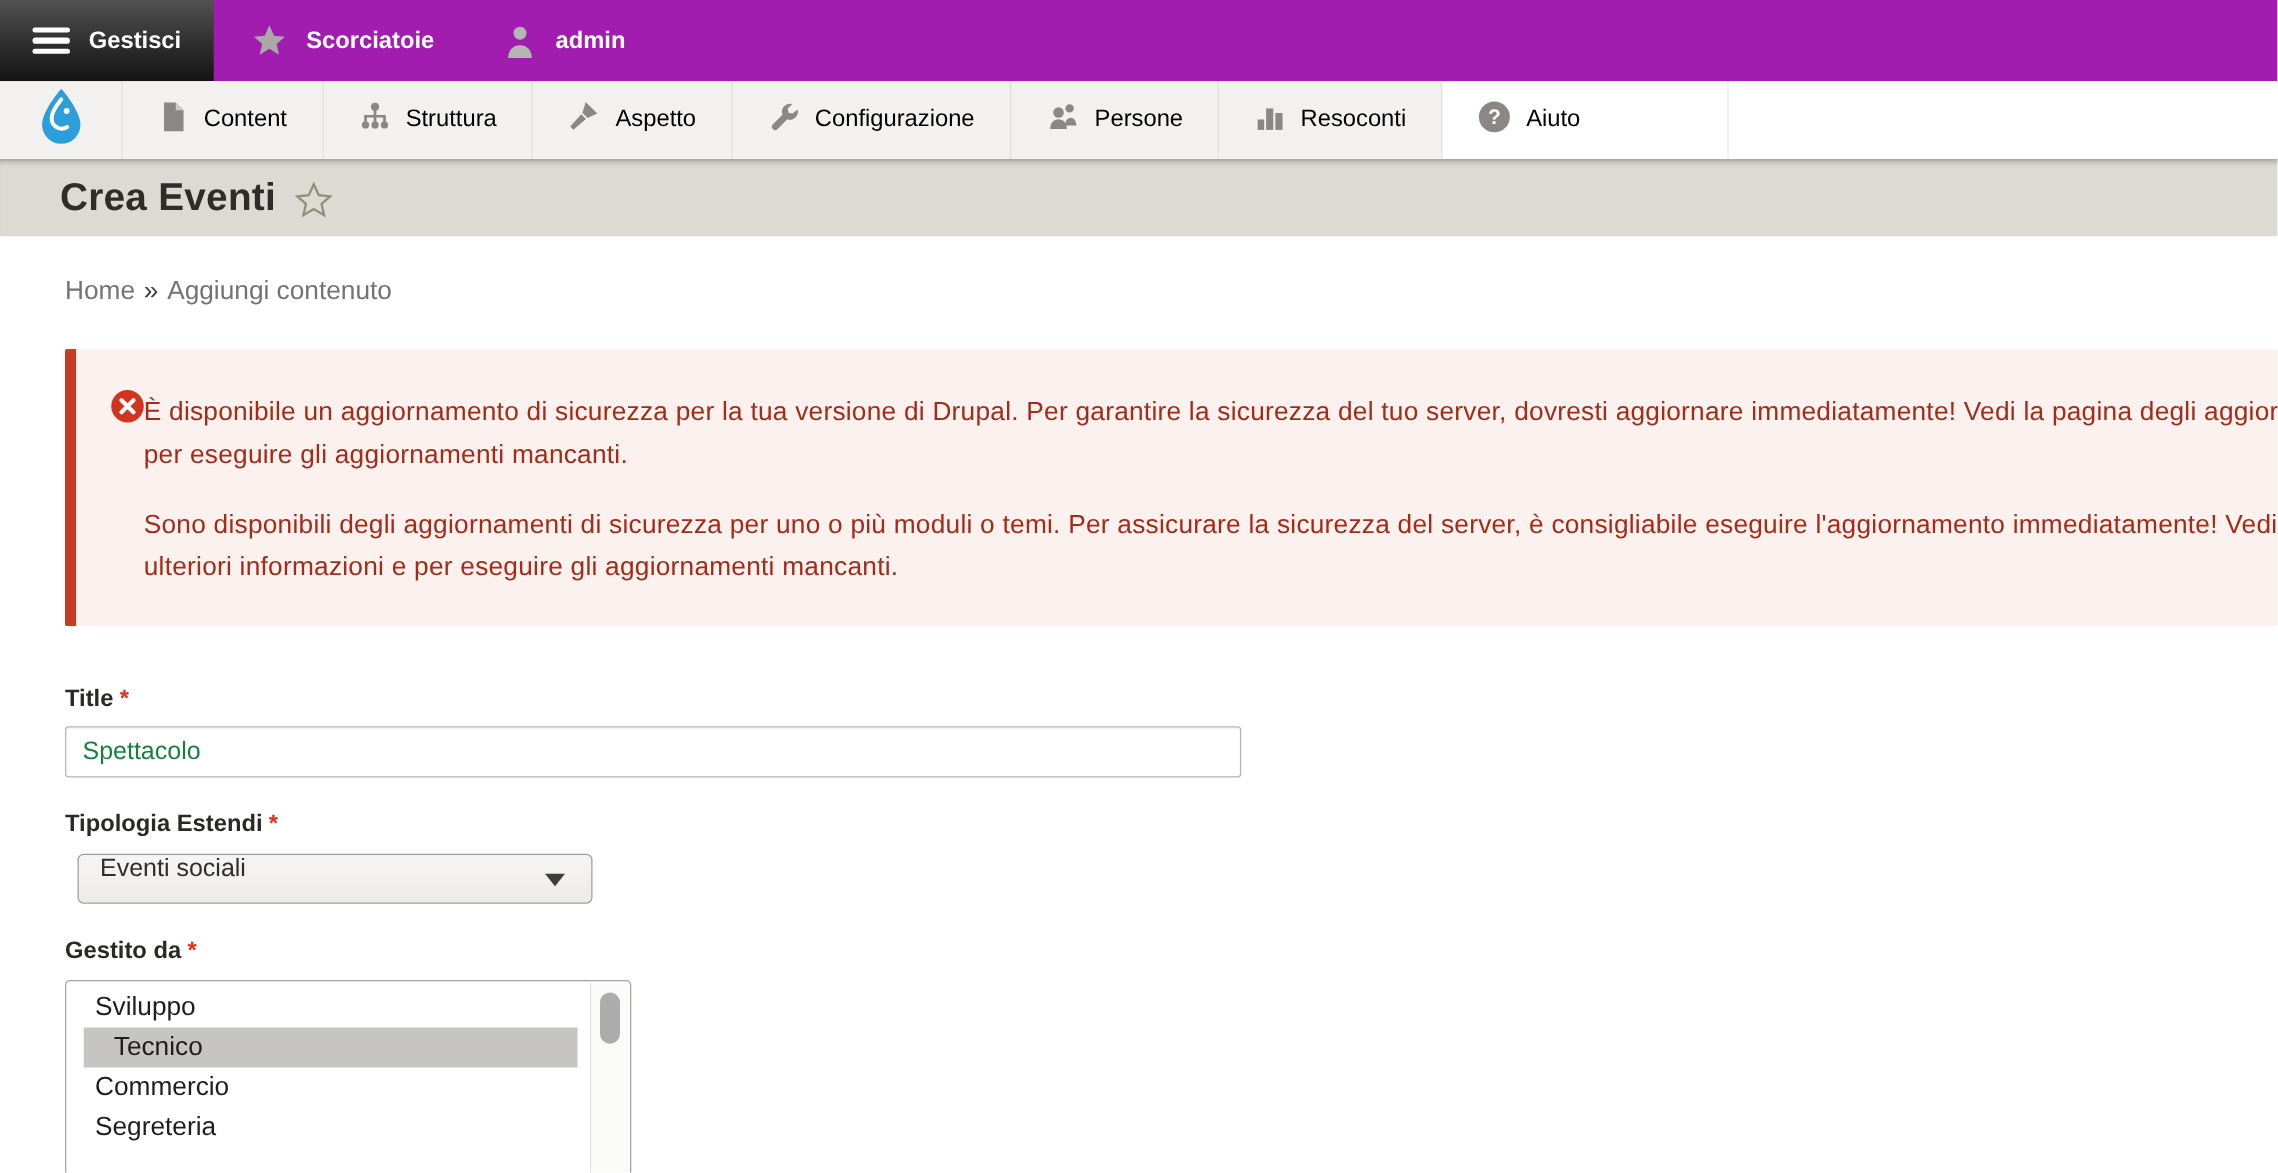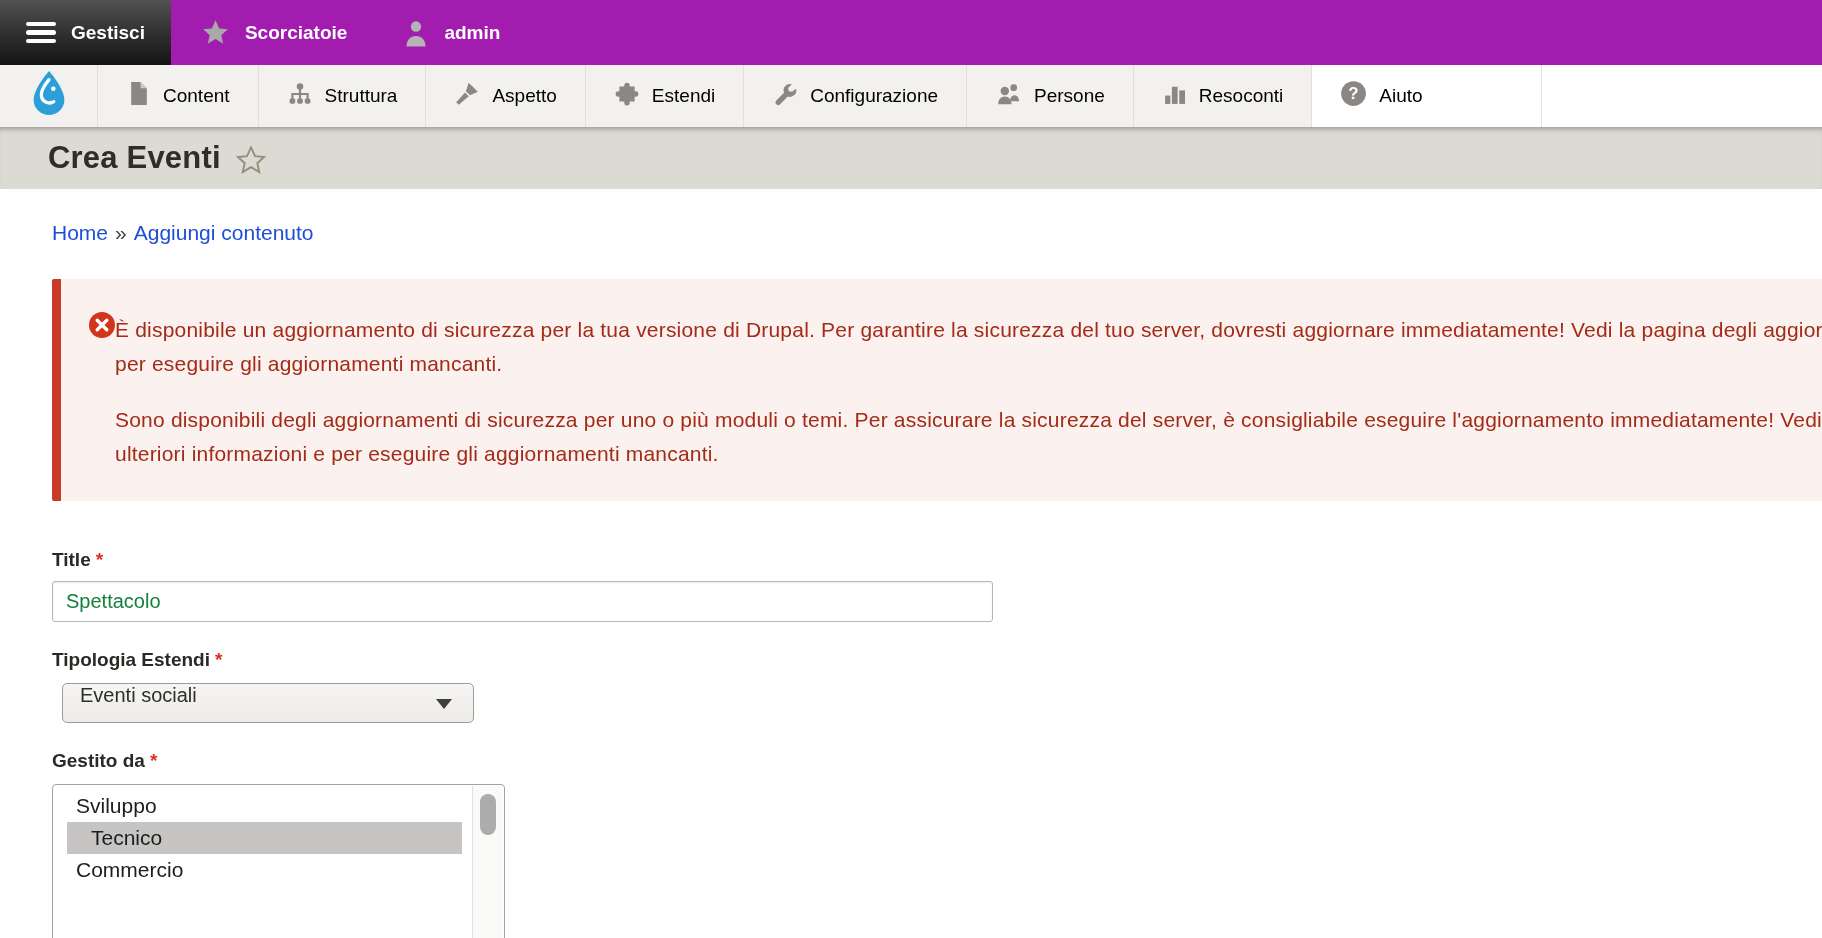--- a/index.html
+++ b/index.html
@@ -29,21 +29,21 @@
 
   
   .title-band { height:62px; background:#dcdbd3; display:flex; align-items:center;
     padding-left:48px; gap:14px; box-shadow: inset 0 6px 6px -5px rgba(0,0,0,.4); }
   .page-title { font-size:31px; font-weight:bold; color:#2e2d29; letter-spacing:.2px; }
   .fav-star { display:flex; align-items:center; margin-top:4px; cursor:pointer; }
 
   
   .content { padding-left:52px; }
   .breadcrumb { margin-top:32px; font-size:21px; color:#3f3e3b; }
-  .breadcrumb a { color:#1d4ed8; text-decoration:none; cursor:pointer; }
+  .breadcrumb a { color:#737373; text-decoration:none; cursor:pointer; }
   .crumb-sep { margin:0 7px; }
 
   
   .messages { position:relative; margin-top:34px; width:2160px;
     background:#fbf1ee; border-left:9px solid #c93b27; border-radius:2px;
     padding:34px 0 18px 0; color:#a32b18; font-size:21px; overflow:hidden; }
   .msg-icon { position:absolute; left:27px; top:32px; }
   .msg-body { margin-left:54px; }
   .msg-par { margin:0 0 22px 0; }
   .msg-par:last-child { margin-bottom:12px; }
@@ -145,28 +145,20 @@
   <div class="tool-item">
     <span>
       <svg width="26" height="26" viewBox="0 0 24 24" fill="#8a8784">
           <path d="M13.5 1.5L22 10l-7.2 3.2L11 9.4z"></path>
           <path d="M10.2 10.6l3.4 3.4L4.4 22 2 19.6z"></path>
         </svg>
     </span>
     <span>Aspetto</span>
   </div>
 
-  <div class="tool-item">
-    <span>
-      <svg width="26" height="26" viewBox="0 0 24 24" fill="#8a8784">
-          <path d="M9.5 5V4a2.5 2.5 0 0 1 5 0v1H19v4.5h1a2.5 2.5 0 0 1 0 5h-1V19h-4.5v1a2.5 2.5 0 0 1-5 0v-1H5v-4.5H4a2.5 2.5 0 0 1 0-5h1V5z"></path>
-        </svg>
-    </span>
-    <span>Estendi</span>
-  </div>
 
   <div class="tool-item">
     <span>
       <svg width="26" height="26" viewBox="0 0 24 24" fill="#8a8784">
           <path d="M22.2 7.1a5.9 5.9 0 0 1-7.6 7.2l-7.1 7.1a2.45 2.45 0 0 1-3.5-3.5l7.1-7.1A5.9 5.9 0 0 1 18.3 3l-3.4 3.4.6 3 3 .6z"></path>
         </svg>
     </span>
     <span>Configurazione</span>
   </div>
 
@@ -260,20 +252,21 @@
     </div>
 
     <div class="field">
       <div class="field-label">
         <span>Gestito da</span><span class="req">*</span>
       </div>
       <div class="listbox">
         <div class="option">Sviluppo</div>
         <div class="option selected">Tecnico</div>
         <div class="option">Commercio</div>
+        <div class="option">Segreteria</div>
         <div class="list-scrollbar">
           <div class="scroll-thumb"></div>
         </div>
       </div>
     </div>
 
   </div>
 </div>
 
 </body></html>

